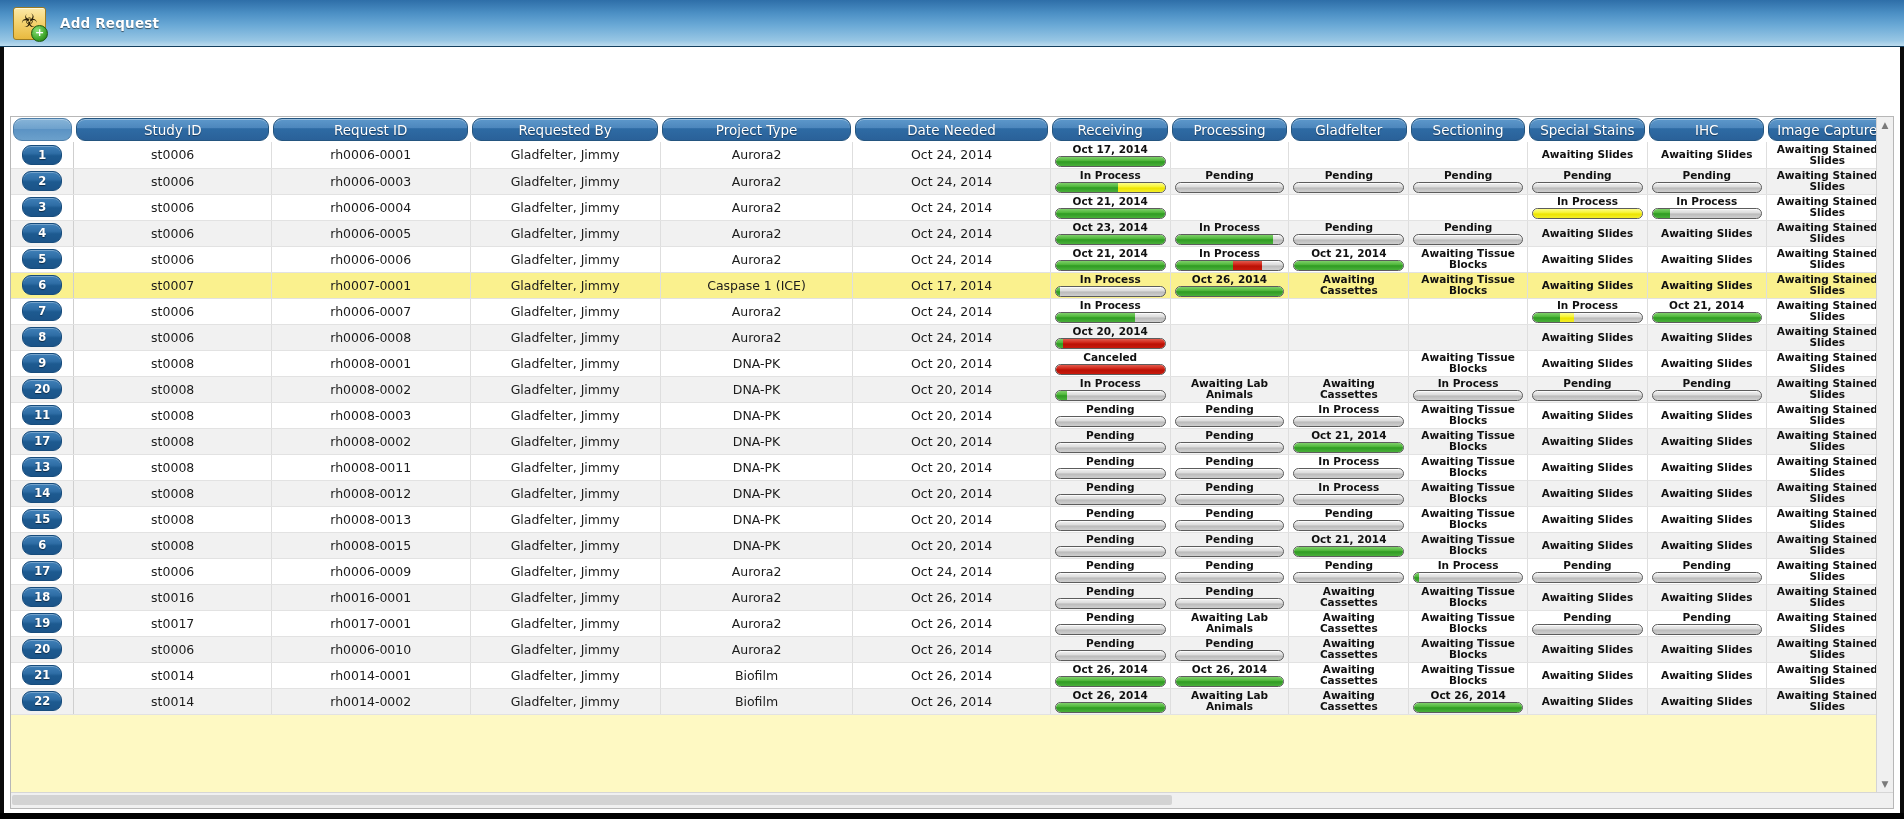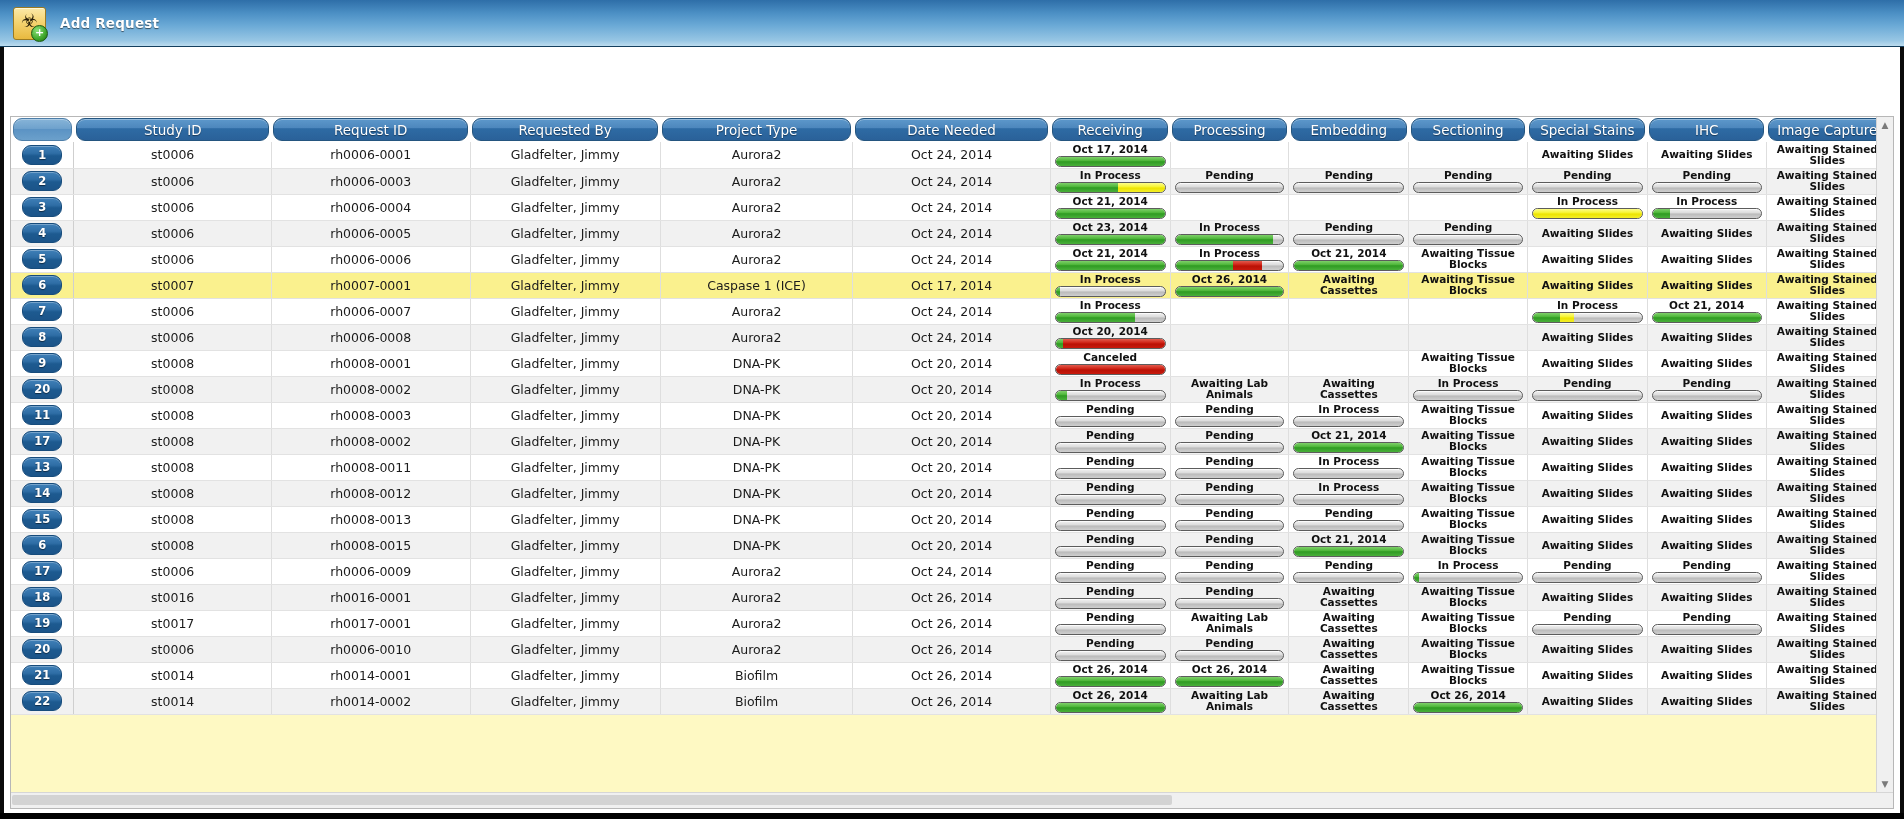--- a/index.html
+++ b/index.html
@@ -188,21 +188,21 @@
                 <th>
                   <div class="hcell">Date Needed</div>
                 </th>
                 <th>
                   <div class="hcell">Receiving</div>
                 </th>
                 <th>
                   <div class="hcell">Processing</div>
                 </th>
                 <th>
-                  <div class="hcell">Embedding</div>
+                  <div class="hcell">Gladfelter</div>
                 </th>
                 <th>
                   <div class="hcell">Sectioning</div>
                 </th>
                 <th>
                   <div class="hcell">Special Stains</div>
                 </th>
                 <th>
                   <div class="hcell">IHC</div>
                 </th>

